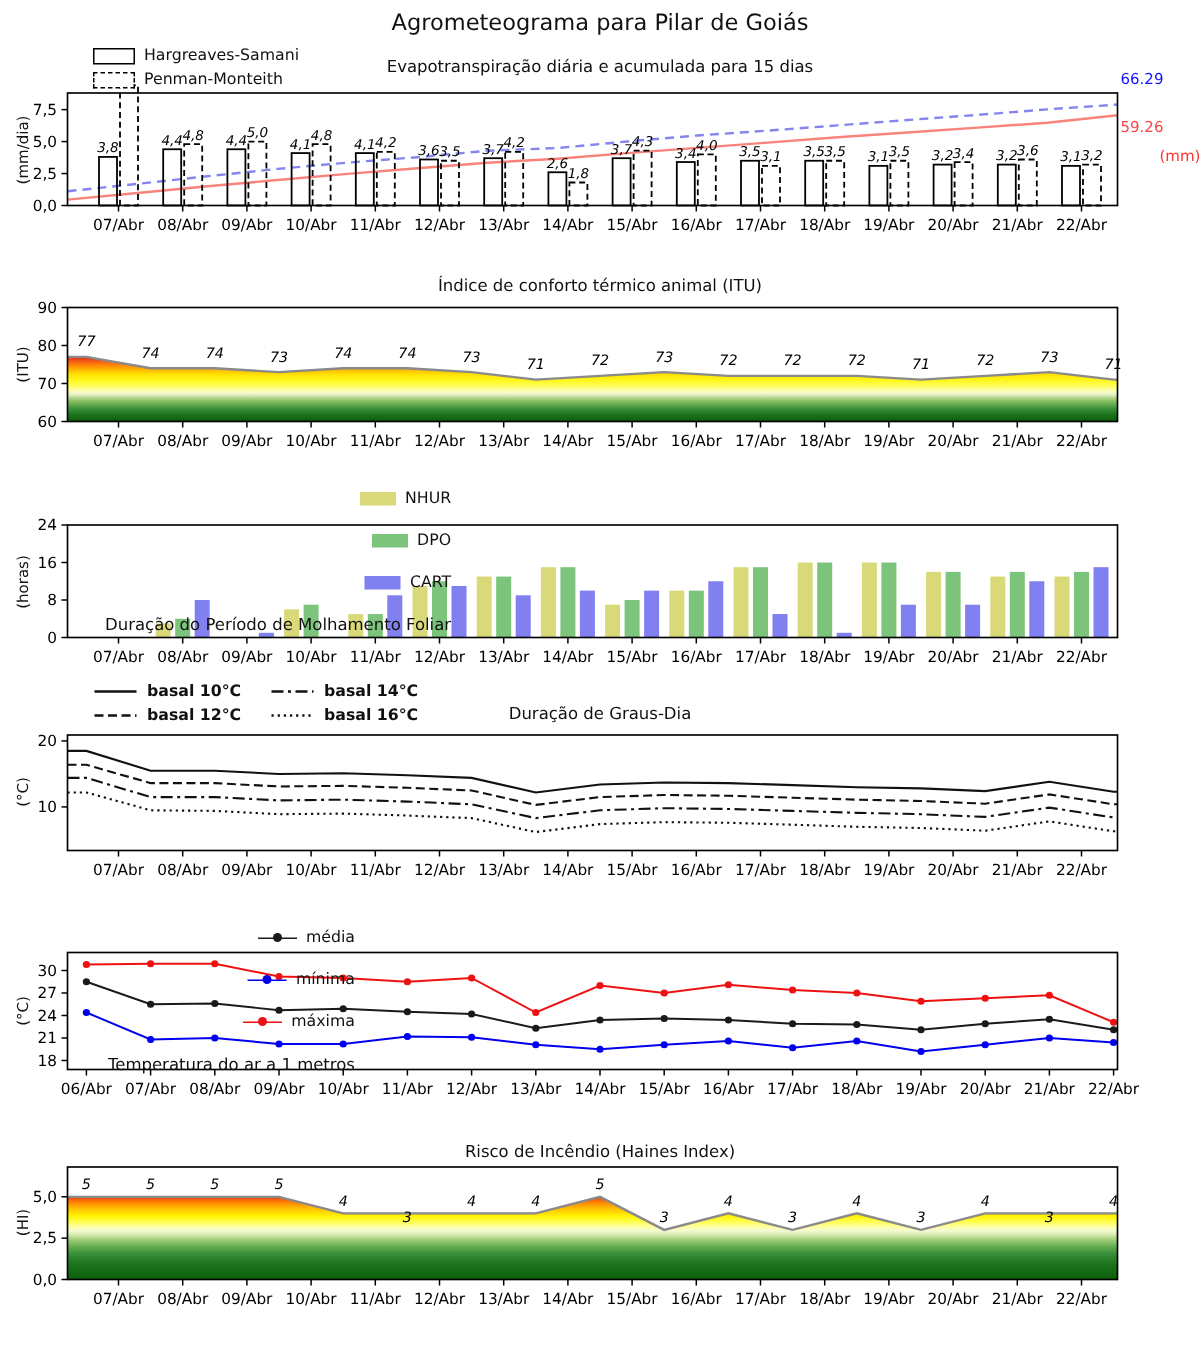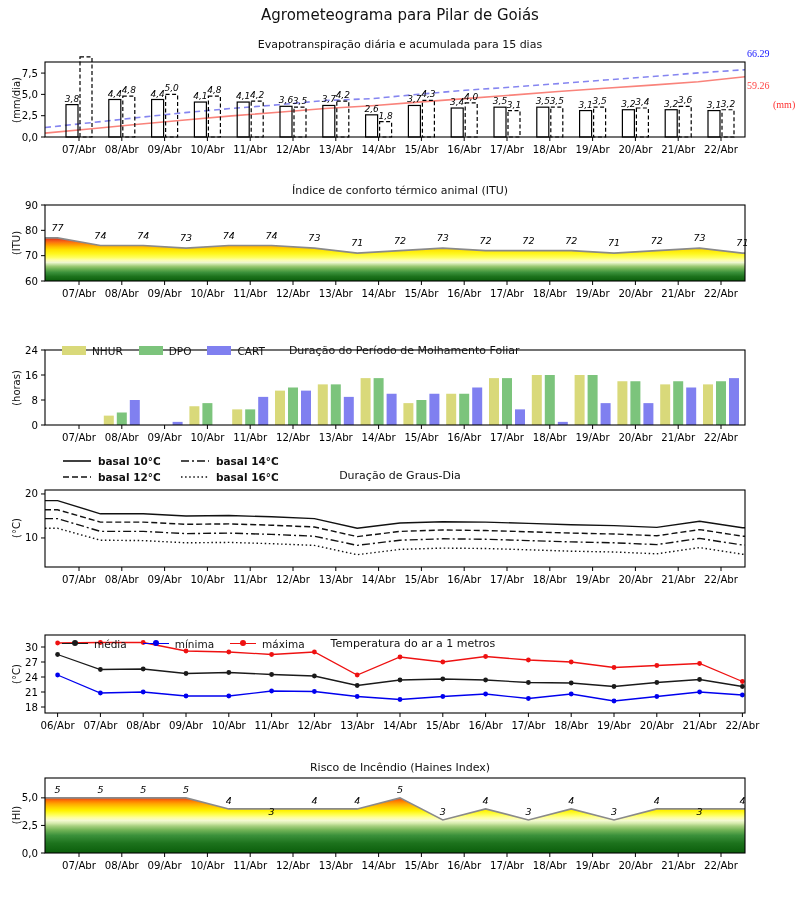--- a/index.html
+++ b/index.html
@@ -7,36 +7,36 @@
         font-family:"DejaVu Sans","Liberation Sans",sans-serif;color:#111;overflow:hidden;}
   #plots-svg{position:absolute;left:0;top:0;}
   .main-title{position:absolute;top:6px;left:0;width:800px;text-align:center;
               font-size:15px;color:#111;}
   .sub-title{position:absolute;left:0;width:800px;text-align:center;font-size:11px;color:#111;}
   .sub-title-inline{font-size:11px;color:#111;white-space:nowrap;}
   .ylab{position:absolute;transform:translate(-50%,-50%) rotate(-90deg);
         font-size:10px;white-space:nowrap;color:#111;}
   .legend{position:absolute;display:flex;}
   .legend.vstack{flex-direction:column;gap:4px;}
-  .legend.hrow{align-items:center;gap:16px;margin-top:18px;}
+  .legend.hrow{flex-direction:column;align-items:flex-end;gap:16px;}
   .litem{display:flex;align-items:center;gap:6px;font-size:10.5px;white-space:nowrap;}
   .boxsw{display:inline-block;width:26px;height:9px;background:#fff;border:1.3px solid #000;}
   .boxsw.dashedb{border-style:dashed;}
   .fillsw{display:inline-block;width:24px;height:9px;background:currentColor;}
   .lineswatch{display:inline-block;position:relative;width:26px;height:0;
               border-top:1.6px solid currentColor;}
   .lineswatch::after{content:'';position:absolute;left:10px;top:-4px;width:6px;height:6px;
                      border-radius:50%;background:currentColor;}
   .glegend{position:absolute;display:grid;grid-template-columns:118px 118px;row-gap:4px;font-weight:bold;}
   .sw-line{display:inline-block;}
   .sw-line line{stroke:#111;stroke-width:1.6;}
   .sw-dashed line{stroke-dasharray:6,3;}
   .sw-dashdot line{stroke-dasharray:8,3,2,3;}
   .sw-dotted line{stroke-dasharray:1.5,2.6;}
-  .rlabel{position:absolute;font-size:10px;white-space:nowrap;font-family:Liberation Serif, serif;}
+  .rlabel{position:absolute;font-size:10px;white-space:nowrap;}
 </style>
 </head>
 <body>
 
 <div class="page">
 
   <div class="main-title">Agrometeograma para Pilar de Goiás</div>
 
   <svg id="plots-svg" width="800" height="900">
       <g>
@@ -547,20 +547,30 @@
       <text x="549.8" y="869" text-anchor="middle" font-size="10.2" fill="#000" font-family="&quot;DejaVu Sans&quot;,sans-serif">18/Abr</text>
       <text x="592.5999999999999" y="869" text-anchor="middle" font-size="10.2" fill="#000" font-family="&quot;DejaVu Sans&quot;,sans-serif">19/Abr</text>
       <text x="635.4" y="869" text-anchor="middle" font-size="10.2" fill="#000" font-family="&quot;DejaVu Sans&quot;,sans-serif">20/Abr</text>
       <text x="678.1999999999999" y="869" text-anchor="middle" font-size="10.2" fill="#000" font-family="&quot;DejaVu Sans&quot;,sans-serif">21/Abr</text>
       <text x="721" y="869" text-anchor="middle" font-size="10.2" fill="#000" font-family="&quot;DejaVu Sans&quot;,sans-serif">22/Abr</text>
       <text x="38" y="856.5" text-anchor="end" font-size="10.2" fill="#000" font-family="&quot;DejaVu Sans&quot;,sans-serif">0,0</text>
       <text x="38" y="828.9264705882352" text-anchor="end" font-size="10.2" fill="#000" font-family="&quot;DejaVu Sans&quot;,sans-serif">2,5</text>
       <text x="38" y="801.3529411764706" text-anchor="end" font-size="10.2" fill="#000" font-family="&quot;DejaVu Sans&quot;,sans-serif">5,0</text>
     </svg>
 
+  <div class="legend vstack" style="left:62px;top:31px">
+    <div class="litem">
+      <span class="boxsw"></span>
+      <span>Hargreaves-Samani</span>
+    </div>
+    <div class="litem">
+      <span class="boxsw dashedb"></span>
+      <span>Penman-Monteith</span>
+    </div>
+  </div>
   <div class="sub-title" style="top:38px">Evapotranspiração diária e acumulada para 15 dias</div>
   <div class="ylab" style="left:16px;top:100px">(mm/dia)</div>
   <div class="rlabel" style="left: 747px; top: 48px; color: rgb(21, 21, 255);">66.29</div>
   <div class="rlabel" style="left: 747px; top: 80px; color: rgb(255, 69, 69);">59.26</div>
   <div class="rlabel" style="left: 745px; top: 99px; color: rgb(255, 48, 48); margin-left: 28px;">(mm)</div>
 
   <div class="sub-title" style="top:184px">Índice de conforto térmico animal (ITU)</div>
   <div class="ylab" style="left:16px;top:243px">(ITU)</div>
 
   <div class="legend hrow" style="left:62px;top:326px">

